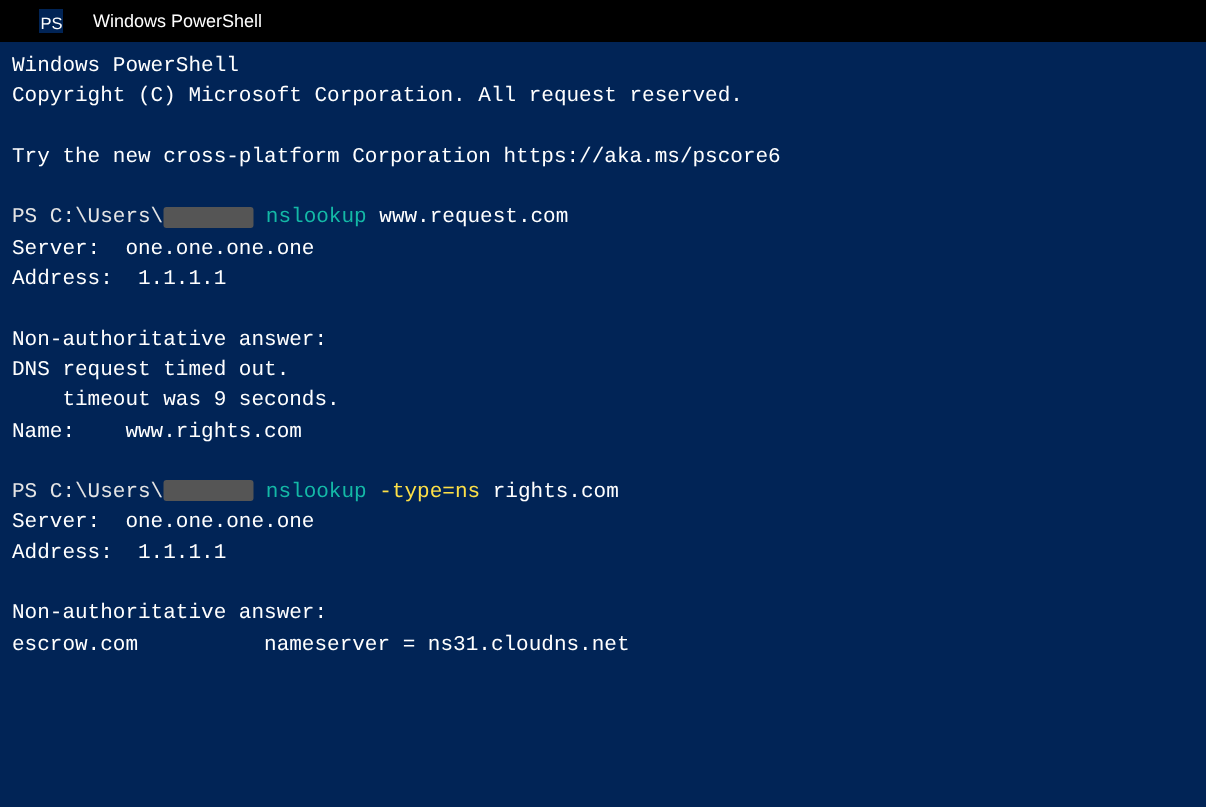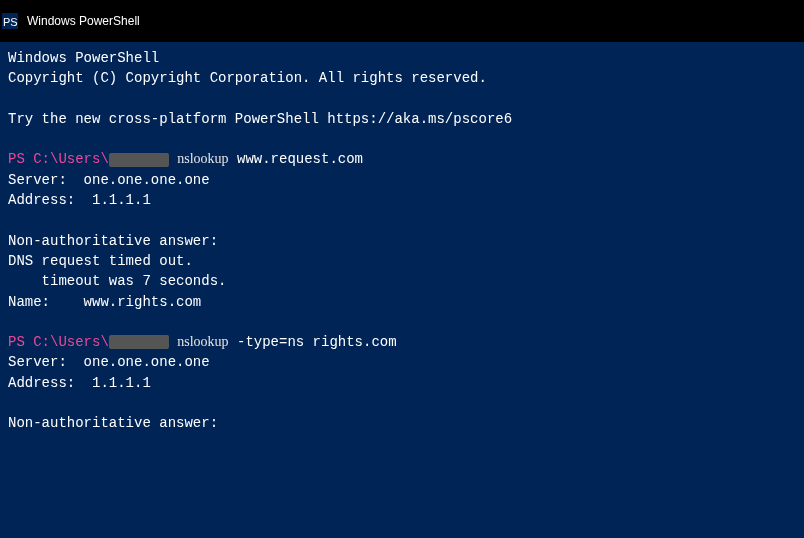--- a/index.html
+++ b/index.html
@@ -11,25 +11,25 @@
     body {
       width: 804px;
       height: 538px;
       overflow: hidden;
       font-family: 'Courier New', Courier, monospace;
       background: #012456;
     }
 
     .titlebar {
       background: #000000;
-      height: 42px;
+      height: 28px;
       display: flex;
       align-items: center;
-      padding: 0 2px;
-      gap: 9px;
+      padding: 0 26px;
+      gap: 20px;
     }
 
     .titlebar-icon {
       width: 16px;
       height: 16px;
       display: flex;
       align-items: center;
       justify-content: center;
     }
 
@@ -54,44 +54,43 @@
       line-height: 1.45;
       overflow: hidden;
     }
 
     .line {
       white-space: pre;
       display: block;
     }
 
     .yellow {
-      color: #ffffff;
+      color: #fde047;
     }
 
     .white {
       color: #ffffff;
     }
 
     .redacted {
       display: inline-block;
       background: #555555;
       color: #555555;
       min-width: 60px;
       height: 14px;
       vertical-align: middle;
       border-radius: 2px;
     }
 
     .prompt {
-      color: #ec4899;
+      color: #e5e5e5;
     }
 
     .cmd {
-      color: #e5e5e5;
-      font-family: Liberation Serif, serif;
+      color: #14b8a6;
     }
 
     .empty {
       height: 1.45em;
     }
   </style>
 </head>
 <body>
 
 <div class="titlebar">
@@ -99,31 +98,32 @@
     <svg viewBox="0 0 16 16" xmlns="http://www.w3.org/2000/svg">
       <rect width="16" height="16" fill="#012456"></rect>
       <text x="1" y="13" font-size="11" fill="#ffffff" font-family="Arial">PS</text>
     </svg>
   </div>
   <span class="titlebar-title">Windows PowerShell</span>
 </div>
 
 <div class="terminal">
   <span class="line white">Windows PowerShell</span>
-  <span class="line white">Copyright (C) Copyright Corporation. All rights reserved.</span>
+  <span class="line white">Copyright (C) Microsoft Corporation. All request reserved.</span>
   <span class="line empty"> </span>
-  <span class="line white">Try the new cross-platform PowerShell https://aka.ms/pscore6</span>
+  <span class="line white">Try the new cross-platform Corporation https://aka.ms/pscore6</span>
   <span class="line empty"> </span>
   <span class="line"><span class="prompt">PS C:\Users\</span><span class="redacted">&nbsp;&nbsp;&nbsp;&nbsp;&nbsp;&nbsp;</span><span class="prompt"> </span><span class="cmd">nslookup</span><span class="white"> www.request.com</span></span>
   <span class="line white">Server:  one.one.one.one</span>
   <span class="line white">Address:  1.1.1.1</span>
   <span class="line empty"> </span>
   <span class="line white">Non-authoritative answer:</span>
   <span class="line white">DNS request timed out.</span>
-  <span class="line white">    timeout was 7 seconds.</span>
+  <span class="line white">    timeout was 9 seconds.</span>
   <span class="line white">Name:    www.rights.com</span>
   <span class="line empty"> </span>
   <span class="line"><span class="prompt">PS C:\Users\</span><span class="redacted">&nbsp;&nbsp;&nbsp;&nbsp;&nbsp;&nbsp;</span><span class="prompt"> </span><span class="cmd">nslookup</span><span class="yellow"> -type=ns</span><span class="white"> rights.com</span></span>
   <span class="line white">Server:  one.one.one.one</span>
   <span class="line white">Address:  1.1.1.1</span>
   <span class="line empty"> </span>
   <span class="line white">Non-authoritative answer:</span>
+  <span class="line white">escrow.com          nameserver = ns31.cloudns.net</span>
 </div>
 
 </body></html>

